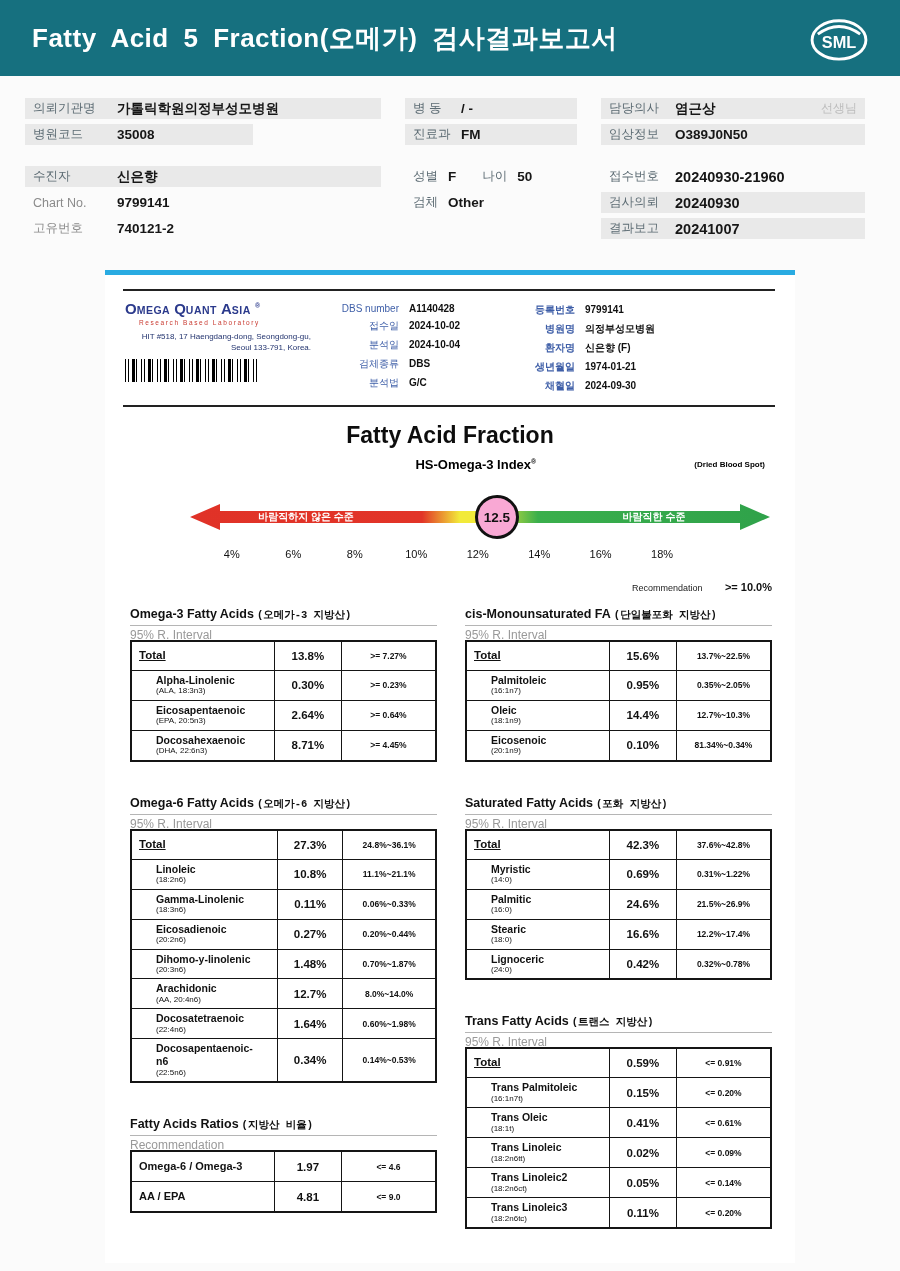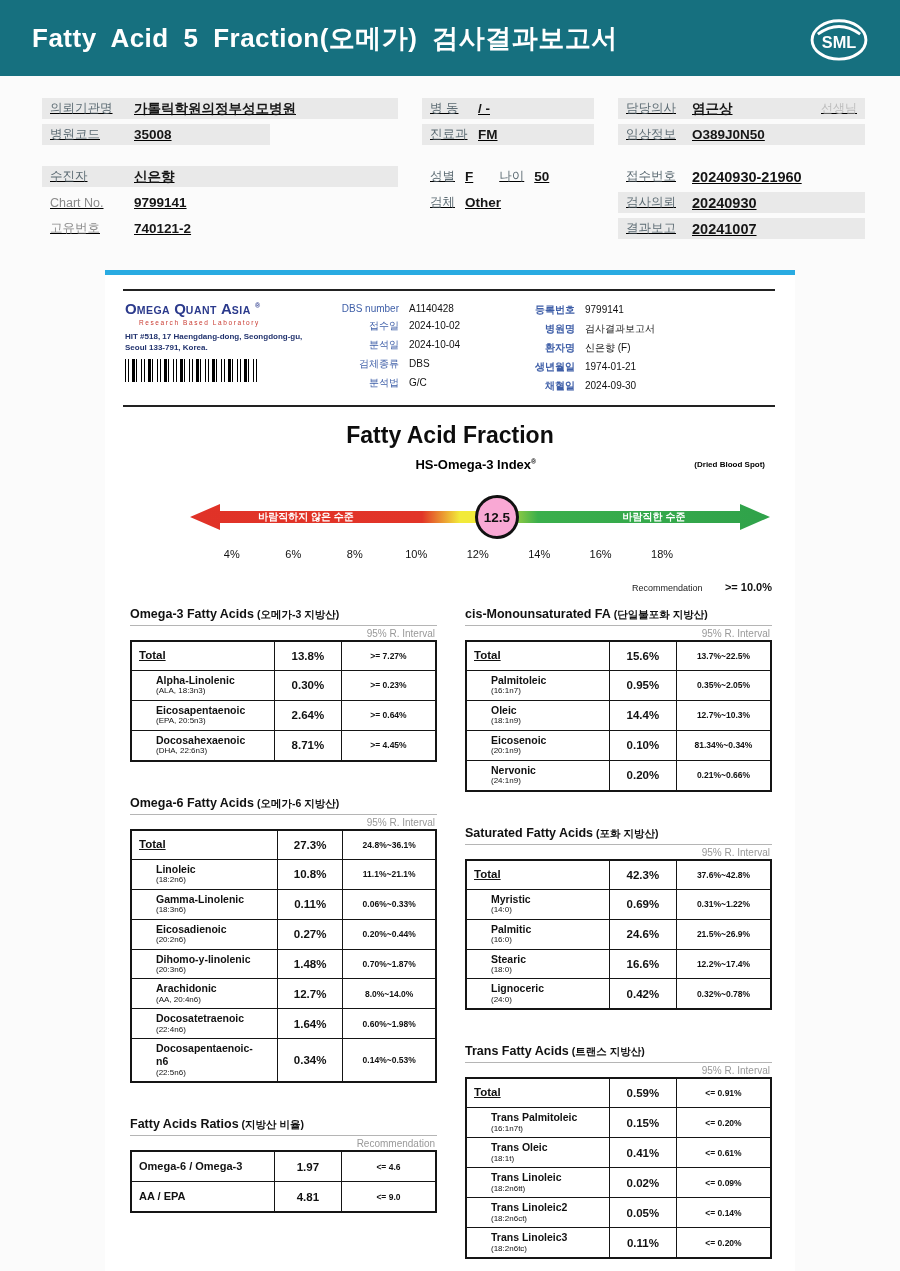--- a/index.html
+++ b/index.html
@@ -5,21 +5,21 @@
   * { margin:0; padding:0; box-sizing:border-box; }
   body { font-family:"Liberation Sans", sans-serif; background:#e8e8e8; }
   .page { width:900px; height:1271px; background:#fbfbfb; position:relative; overflow:hidden; margin:0 auto; }
 
   
   .topbar { height:76px; background:#16707f; display:flex; align-items:center; justify-content:space-between; padding:0 30px 0 32px; }
   .topbar h1 { color:#fff; font-size:26px; font-weight:bold; letter-spacing:.5px; word-spacing:7px; }
   .sml-logo svg { display:block; }
 
   
-  .patient { display:flex; gap:24px; padding:22px 35px 0 42px;text-decoration:underline; }
+  .patient { display:flex; gap:24px; padding:22px 35px 0 25px; }
   .pcol1 { width:356px; }
   .pcol2 { width:172px; }
   .pcol3 { flex:1; }
   .prow { height:21px; display:flex; align-items:center; margin-bottom:5px; font-size:13px; padding:0 8px; }
   .prow.gray { background:#e9e9e9; }
   .prow.short { width:228px; }
   .pgap { height:16px; }
   .plabel { color:#5c6b73; font-size:12.5px; flex-shrink:0; }
   .pcol1 .plabel { width:84px; }
   .pcol2 .plabel { width:48px; }
@@ -35,31 +35,31 @@
   .report { width:690px; margin:26px auto 0 auto; background:#fff; }
   .blue-line { height:5px; background:#29abe2; }
 
   .rpt-head { margin:14px 20px 0 18px; border-top:2px solid #222; border-bottom:2px solid #222; padding:9px 0 7px 2px; display:flex; }
   .lab { width:186px; }
   .lab-name { color:#2b3a8c; font-weight:bold; white-space:nowrap; }
   .lab-name .big { font-size:15px; }
   .lab-name .small { font-size:10.5px; letter-spacing:.5px; margin-right:4px; }
   .lab-name .reg { font-size:7px; vertical-align:super; }
   .lab-tag { color:#c93a30; font-size:6.5px; letter-spacing:1.6px; margin:1px 0 5px 14px; }
-  .lab-addr { color:#22336e; font-size:8px; line-height:1.4; font-weight:bold; }
+  .lab-addr { color:#22336e; font-size:8px; line-height:1.4; font-weight:normal;text-align:right; }
   .barcode { margin-top:6px; width:132px; height:23px;
     background:repeating-linear-gradient(90deg,#000 0 1.5px,#fff 1.5px 3px,#000 3px 4px,#fff 4px 7.5px,#000 7.5px 10px,#fff 10px 11.5px,#000 11.5px 12.5px,#fff 12.5px 16px); }
   .meta { font-size:10px; padding-top:3px; }
   .meta-left { margin-left:10px; width:182px; }
   .meta-right { margin-left:26px; flex:1; }
   .meta-row { display:flex; align-items:baseline; margin-bottom:5px; }
   .m-label { color:#3f5fa8; text-align:right; padding-right:10px; flex-shrink:0; }
   .meta-left .m-label { width:68px;margin-left:20px; }
   .meta-right .m-label { width:56px; font-weight:bold; }
-  .m-value { color:#111; font-weight:normal; }
+  .m-value { color:#111; font-weight:bold; }
 
   .rpt-title { text-align:center; font-size:23px; font-weight:bold; color:#0d0d0d; margin:15px 0 6px 0; }
   .index-row { position:relative; height:22px; margin:0 22px; }
   .index-title { position:absolute; left:54%; transform:translateX(-50%); font-size:13px; font-weight:bold; top:2px; }
   .index-title sup { font-size:7px; }
   .index-note { position:absolute; right:8px; top:5px; font-size:8px; font-weight:bold; }
 
   
   .gauge { position:relative; height:78px; margin:14px 25px 0 85px; }
   .arrow-svg { position:absolute; top:10px; left:0; width:100%; height:32px; }
@@ -72,22 +72,22 @@
 
   .recommend { text-align:right; margin:8px 23px 0 0; }
   .recommend .r-label { font-size:9px; color:#222; }
   .recommend .r-value { font-size:11px; font-weight:bold; margin-left:18px; color:#111; }
 
   
   .tables { display:flex; gap:28px; margin:12px 23px 0 25px; }
   .tcol { flex:1; min-width:0; }
   .tblock { margin-bottom:34px; }
   .tbl-title { font-size:12.5px; font-weight:bold; color:#111; border-bottom:1.5px solid #b5b5b5; padding-bottom:3px; }
-  .t-kr { font-size:10.5px; margin-left:3px; }
-  .tbl-note { text-align:right; font-size:10px; color:#999; margin:2px 2px 2px 0; height:10px; }
+  .t-kr { font-size:10.5px; margin-left:3px;font-family:Liberation Mono, monospace; }
+  .tbl-note { font-size:12px; color:#999; margin:2px 2px 2px 0; height:10px; }
   .ftable { width:100%; border-collapse:collapse; border:2px solid #151515; background:#fff; }
   .ftable td { border:1px solid #151515; }
   .c-name { width:47%; padding:3px 24px; }
   .nm { display:block; font-size:10.5px; font-weight:bold; line-height:1.2; color:#111; }
   .sub { display:block; font-size:8px; line-height:1.3; color:#111; }
   .c-name.is-total { padding:7px 7px; }
   .is-total .nm { font-size:11.5px; text-decoration:underline; }
   .c-val { width:22%; text-align:center; font-weight:bold; font-size:11.5px; color:#111; }
   .c-int { width:31%; text-align:center; font-weight:bold; font-size:8.5px; padding:2px 4px; color:#111; }
   .ratios .c-name { padding:8px 7px; }
@@ -220,21 +220,21 @@
             <span class="m-value">G/C</span>
           </div>
         </div>
       <div class="meta meta-right">
           <div class="meta-row">
             <span class="m-label">등록번호</span>
             <span class="m-value">9799141</span>
           </div>
           <div class="meta-row">
             <span class="m-label">병원명</span>
-            <span class="m-value">검사결과보고서</span>
+            <span class="m-value">의정부성모병원</span>
           </div>
           <div class="meta-row">
             <span class="m-label">환자명</span>
             <span class="m-value">신은향 (F)</span>
           </div>
           <div class="meta-row">
             <span class="m-label">생년월일</span>
             <span class="m-value">1974-01-21</span>
           </div>
           <div class="meta-row">
@@ -455,28 +455,20 @@
                   <td class="c-int">12.7%~10.3%</td>
                 </tr>
                 <tr>
                   <td class="c-name">
                     <span class="nm">Eicosenoic</span>
                     <span class="sub">(20:1n9)</span>
                   </td>
                   <td class="c-val">0.10%</td>
                   <td class="c-int">81.34%~0.34%</td>
                 </tr>
-                <tr>
-                  <td class="c-name">
-                    <span class="nm">Nervonic</span>
-                    <span class="sub">(24:1n9)</span>
-                  </td>
-                  <td class="c-val">0.20%</td>
-                  <td class="c-int">0.21%~0.66%</td>
-                </tr>
               </tbody>
             </table>
         </div>
 
         <div class="tblock">
           <div class="tbl-title"><span class="t-en">Saturated Fatty Acids</span><span class="t-kr">(포화 지방산)</span></div>
           <div class="tbl-note">95% R. Interval</div>
           <table class="ftable">
               <tbody>
                 <tr>

